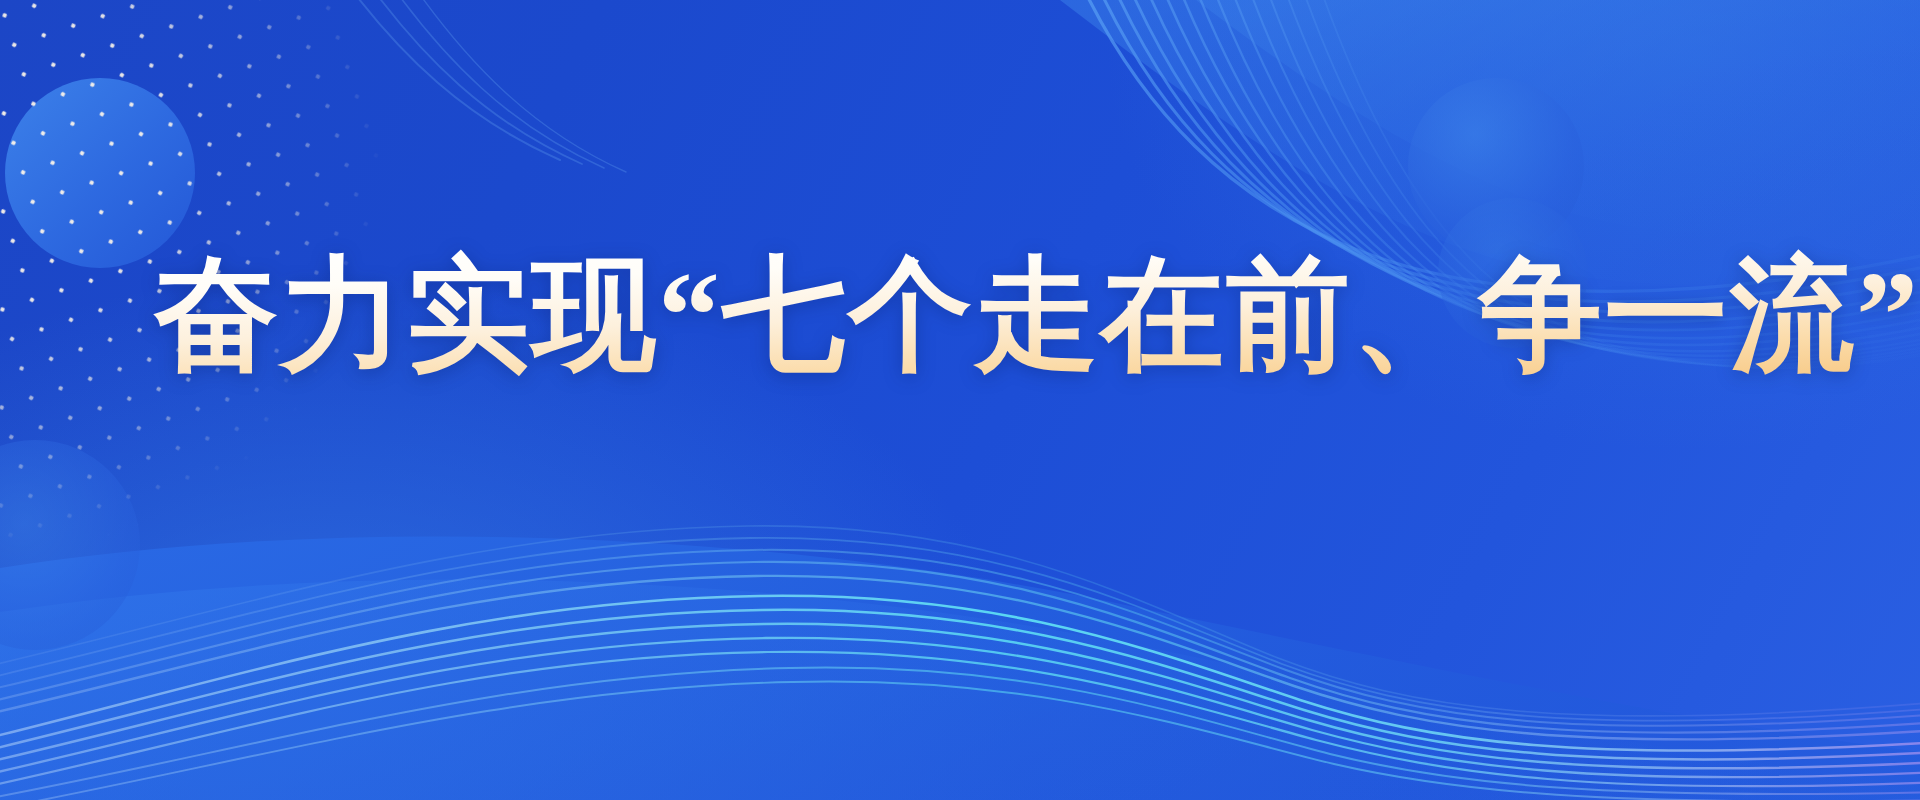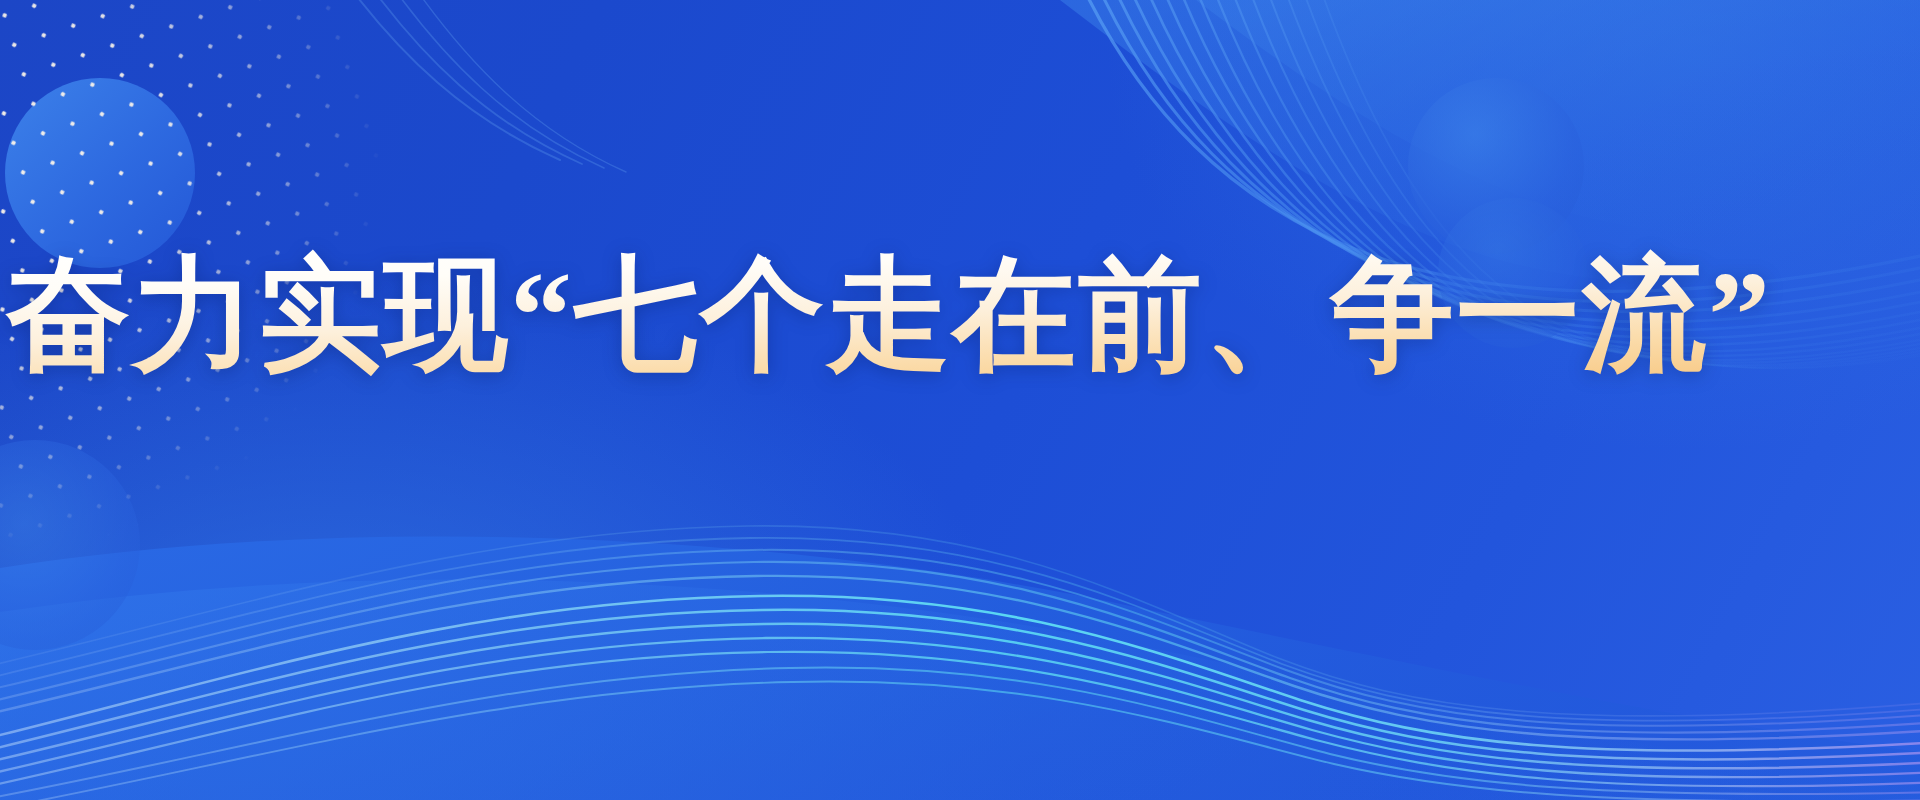--- a/index.html
+++ b/index.html
@@ -13,21 +13,21 @@
       radial-gradient(ellipse 1100px 700px at 18% 88%, rgba(60,135,235,0.55) 0%, rgba(60,135,235,0) 62%),
       radial-gradient(ellipse 900px 620px at 88% 6%,  rgba(55,125,230,0.45) 0%, rgba(55,125,230,0) 65%),
       linear-gradient(117deg,#1c46c6 0%,#1b49cd 26%,#1d4ed6 52%,#2255dc 76%,#2a5fe2 100%);
   }
   .layer{position:absolute;inset:0;}
   svg.layer{display:block;width:1920px;height:800px;}
 
   
   #headline-wrap{
     position:absolute;left:0;top:0;width:1920px;height:636px;
-    display:flex;align-items:center;justify-content:flex-start;
+    display:flex;align-items:center;justify-content:flex-end;
     z-index:40;pointer-events:none;
   }
   #headline{
     font-size:124px;
     font-weight:700;
     line-height:1.12;
     letter-spacing:2px;
     white-space:nowrap;
     padding-left:6px;
     background:linear-gradient(178deg,#ffffff 0%,#fffdf8 22%,#fdf0dc 48%,#fbdcab 74%,#f8cd8d 92%,#f7c884 100%);

